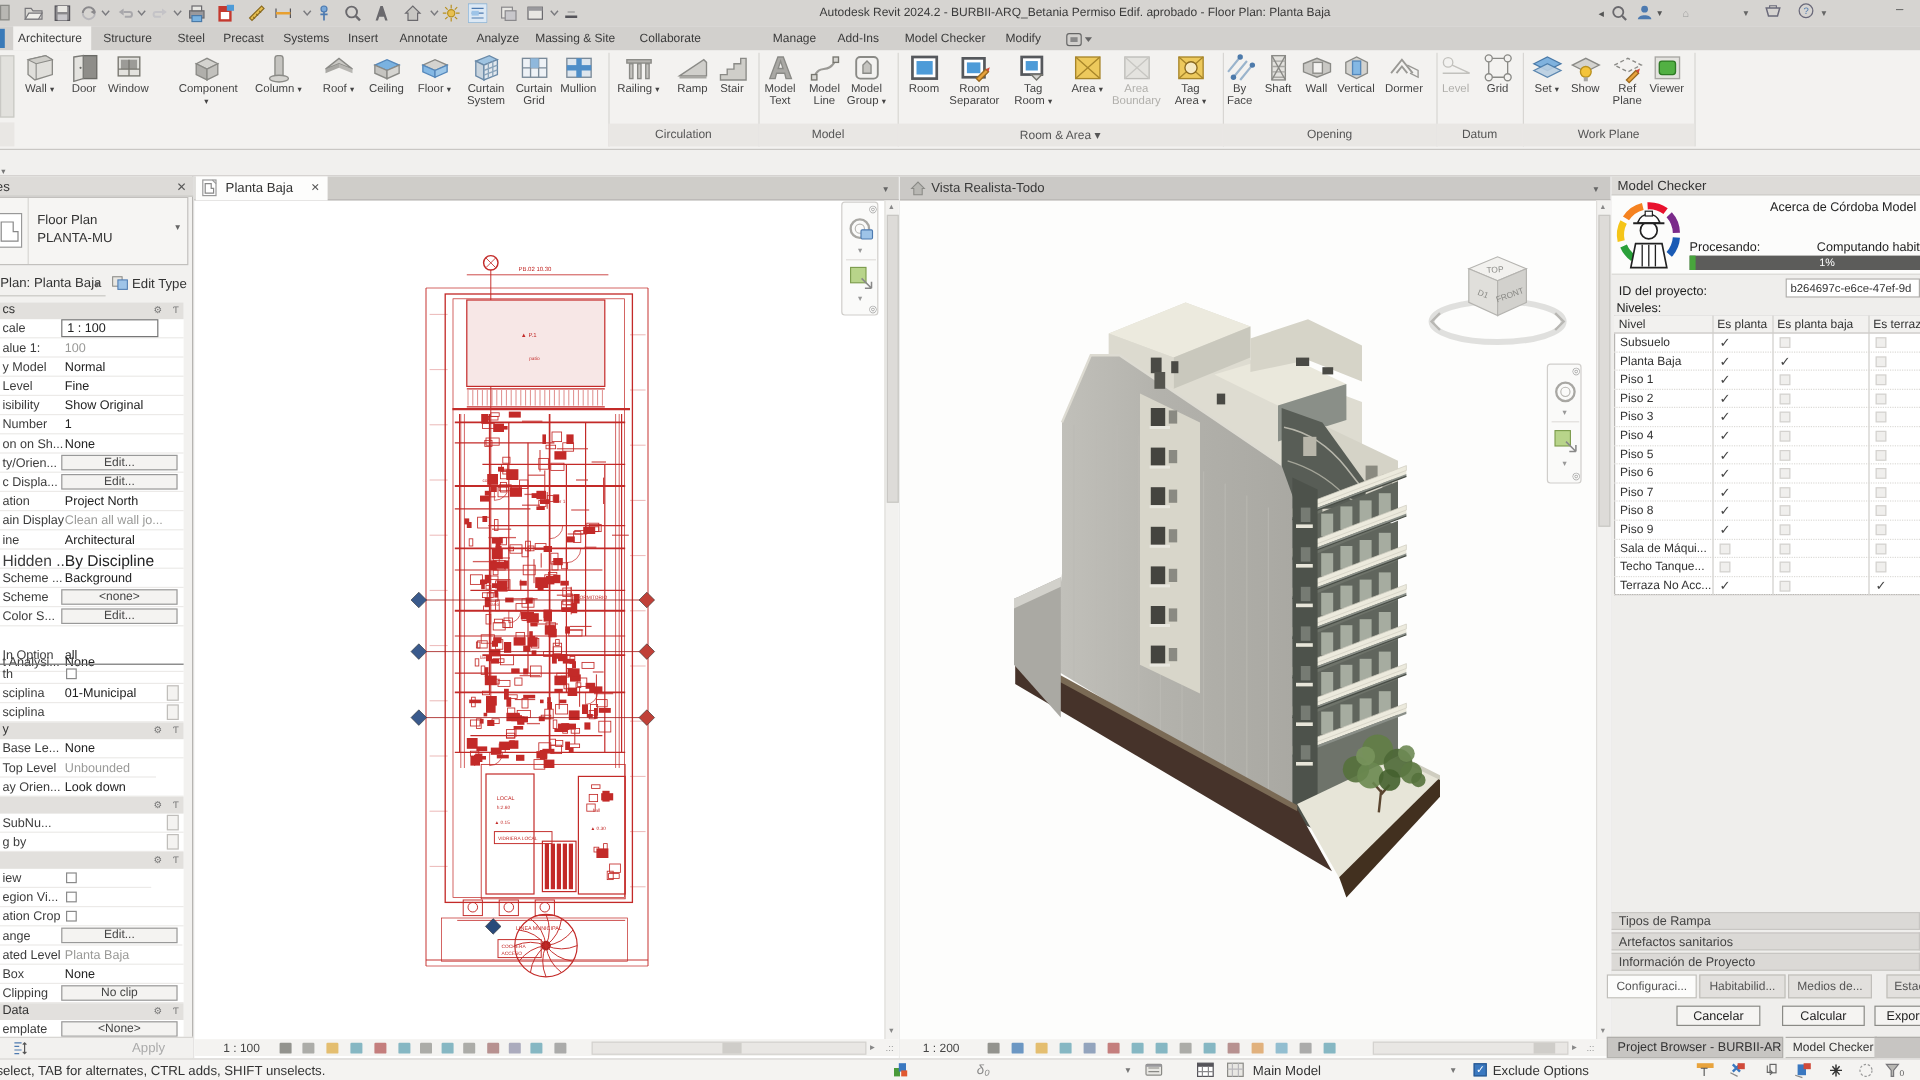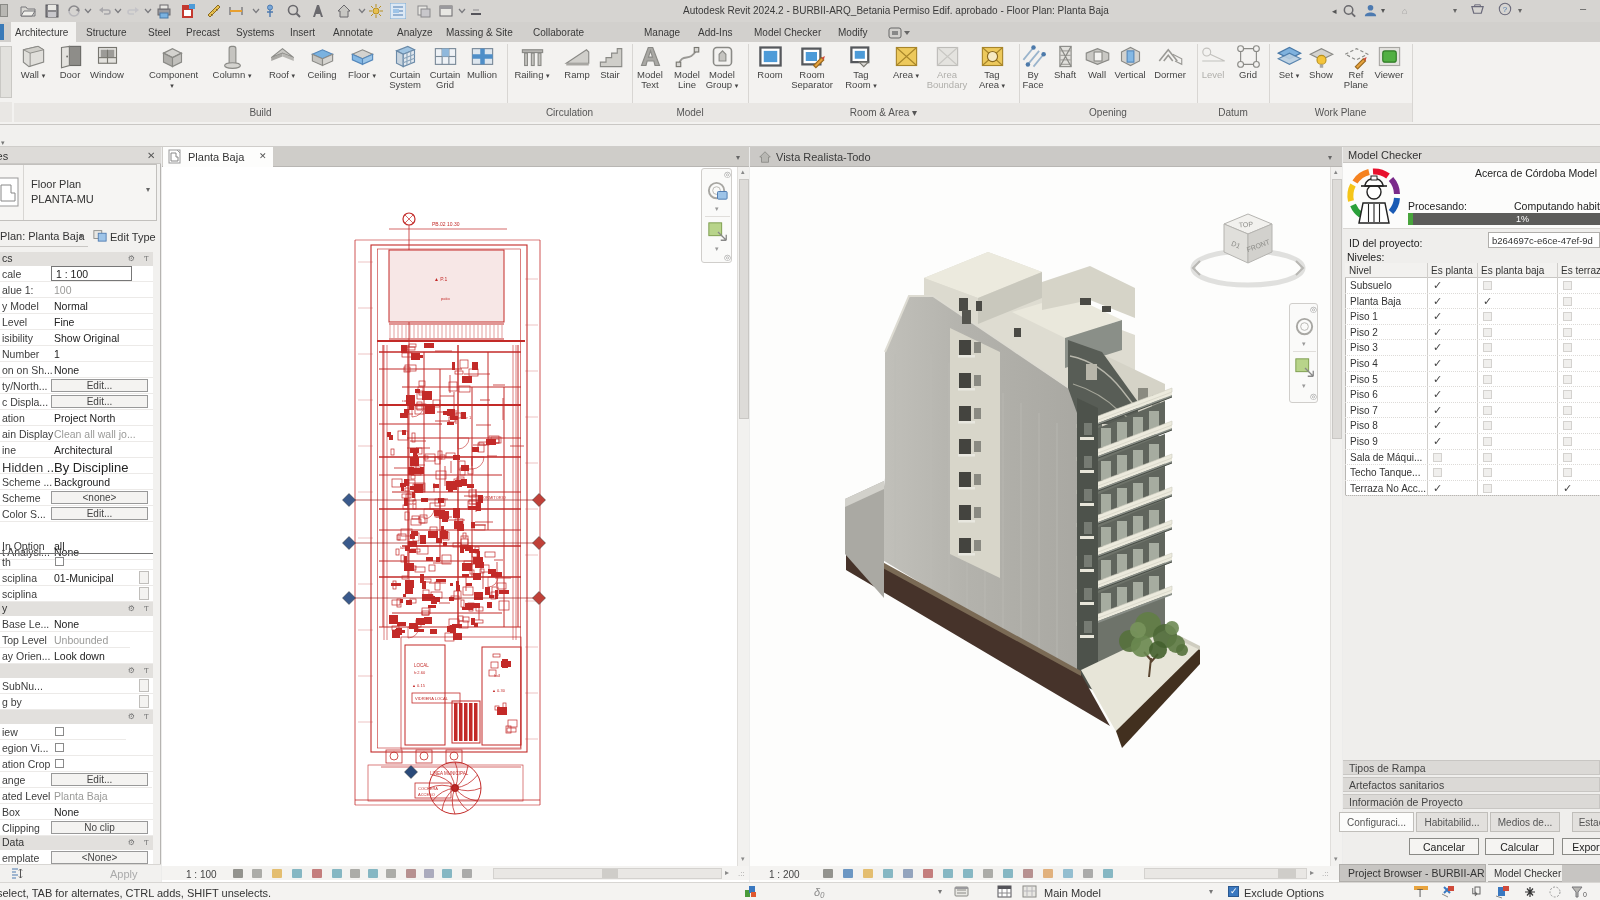--- a/index.html
+++ b/index.html
@@ -435,21 +435,20 @@
 <div class="rbtn" style="left:1366px;width:46px;color:#444"><svg width="27" height="27" viewBox="0 0 24 24">
         <use href="#i-viewer"></use>
       </svg>Viewer</div>
 <div class="rsep" style="left:507px"></div>
 <div class="rsep" style="left:632px"></div>
 <div class="rsep" style="left:748px"></div>
 <div class="rsep" style="left:1019px"></div>
 <div class="rsep" style="left:1197px"></div>
 <div class="rsep" style="left:1269px"></div>
 <div class="rsep" style="left:1412px"></div>
-<div class="rlabelbar" style="left:14px;width:493px">Build</div>
 <div class="rlabelbar" style="left:507px;width:125px">Circulation</div>
 <div class="rlabelbar" style="left:632px;width:116px">Model</div>
 <div class="rlabelbar" style="left:748px;width:271px">Room &amp; Area ▾</div>
 <div class="rlabelbar" style="left:1019px;width:178px">Opening</div>
 <div class="rlabelbar" style="left:1197px;width:72px">Datum</div>
 <div class="rlabelbar" style="left:1269px;width:143px">Work Plane</div>
 </div>
 <div id="optbar">
     <span class="t" style="left:1px;top:14px;color:#777;font-size:7px">▾</span>
   </div>
@@ -501,21 +500,21 @@
 </div>
 <div class="abs" style="left:0;top:199px;width:153px;height:16px;border-bottom:1px solid #eceae8;font-size:10.5px">
 <span style="position:absolute;left:2px;top:2px;color:#3c3c3c;white-space:nowrap">Number</span>
 <span style="position:absolute;left:54px;top:2px;color:#222;white-space:nowrap">1</span>
 </div>
 <div class="abs" style="left:0;top:215px;width:153px;height:16px;border-bottom:1px solid #eceae8;font-size:10.5px">
 <span style="position:absolute;left:2px;top:2px;color:#3c3c3c;white-space:nowrap">on on Sh...</span>
 <span style="position:absolute;left:54px;top:2px;color:#222;white-space:nowrap">None</span>
 </div>
 <div class="abs" style="left:0;top:231px;width:153px;height:16px;border-bottom:1px solid #eceae8;font-size:10.5px">
-<span style="position:absolute;left:2px;top:2px;color:#3c3c3c;white-space:nowrap">ty/North...</span>
+<span style="position:absolute;left:2px;top:2px;color:#3c3c3c;white-space:nowrap">ty/Orien...</span>
 <span style="position:absolute;left:51px;top:1px;width:97px;height:13px;background:#f4f3f1;border:1px solid #999;text-align:center;font-size:10px;color:#444">Edit...</span>
 </div>
 <div class="abs" style="left:0;top:247px;width:153px;height:16px;border-bottom:1px solid #eceae8;font-size:10.5px">
 <span style="position:absolute;left:2px;top:2px;color:#3c3c3c;white-space:nowrap">c Displa...</span>
 <span style="position:absolute;left:51px;top:1px;width:97px;height:13px;background:#f4f3f1;border:1px solid #999;text-align:center;font-size:10px;color:#444">Edit...</span>
 </div>
 <div class="abs" style="left:0;top:263px;width:153px;height:16px;border-bottom:1px solid #eceae8;font-size:10.5px">
 <span style="position:absolute;left:2px;top:2px;color:#3c3c3c;white-space:nowrap">ation</span>
 <span style="position:absolute;left:54px;top:2px;color:#222;white-space:nowrap">Project North</span>
 </div>
@@ -1507,21 +1506,21 @@
 <div class="abs" style="left:0px;top:630px;width:257px;height:15px;background:#dbd9d6;border:1px solid #c8c6c3;border-left:none">
       <span class="t" style="left:6px;top:1px;font-size:10.5px;color:#444">Artefactos sanitarios</span>
     </div>
 <div class="abs" style="left:0px;top:647px;width:257px;height:15px;background:#dbd9d6;border:1px solid #c8c6c3;border-left:none">
       <span class="t" style="left:6px;top:1px;font-size:10.5px;color:#444">Información de Proyecto</span>
     </div>
 <div class="abs" style="left:-4px;top:665px;width:75px;height:20px;background:#fcfcfb;border:1px solid #c0beba;font-size:10px;color:#555;text-align:center;padding-top:4px">Configuraci...</div>
 <div class="abs" style="left:73px;top:665px;width:72px;height:20px;background:#e2e0dd;border:1px solid #c0beba;font-size:10px;color:#555;text-align:center;padding-top:4px">Habitabilid...</div>
 <div class="abs" style="left:147px;top:665px;width:70px;height:20px;background:#e2e0dd;border:1px solid #c0beba;font-size:10px;color:#555;text-align:center;padding-top:4px">Medios de...</div>
 <div class="abs" style="left:229px;top:665px;width:60px;height:20px;background:#e2e0dd;border:1px solid #c0beba;font-size:10px;color:#555;text-align:center;padding-top:4px">Estacion...</div>
-<div class="abs" style="left:66px;top:691px;width:70px;height:17px;background:#f5f4f2;border:1px solid #8a8a86;font-size:10.5px;color:#222;text-align:center;padding-top:2px;overflow:hidden">Cancelar</div>
+<div class="abs" style="left:54px;top:691px;width:70px;height:17px;background:#f5f4f2;border:1px solid #8a8a86;font-size:10.5px;color:#222;text-align:center;padding-top:2px;overflow:hidden">Cancelar</div>
 <div class="abs" style="left:142px;top:691px;width:69px;height:17px;background:#f5f4f2;border:1px solid #8a8a86;font-size:10.5px;color:#222;text-align:center;padding-top:2px;overflow:hidden">Calcular</div>
 <div class="abs" style="left:219px;top:691px;width:60px;height:17px;background:#f5f4f2;border:1px solid #8a8a86;font-size:10.5px;color:#222;text-align:center;padding-top:2px;overflow:hidden">Exportar</div>
 <div class="abs" style="left:-4px;top:717px;width:147px;height:18px;background:#c7c5c2;border:1px solid #b0aeab;font-size:10.5px;color:#333;padding:2px 0 0 8px;white-space:nowrap;overflow:hidden">Project Browser - BURBII-AR...</div>
 <div class="abs" style="left:145px;top:717px;width:76px;height:18px;background:#f0efec;border:1px solid #b0aeab;border-left:none;font-size:10px;color:#333;padding:3px 0 0 6px">Model Checker</div>
 <div class="abs" style="left:219px;top:717px;width:38px;height:18px;background:#c7c5c2;border-top:1px solid #b0aeab"></div>
 </div>
 <div id="statusbar">
 <div class="t" style="left:-3px;top:4px;color:#333">select, TAB for alternates, CTRL adds, SHIFT unselects.</div>
 <svg class="abs" style="left:744px;top:2px" width="13" height="13" viewBox="0 0 13 13">
       <rect x="1" y="5" width="5" height="7" fill="#4a9a3a"></rect>

